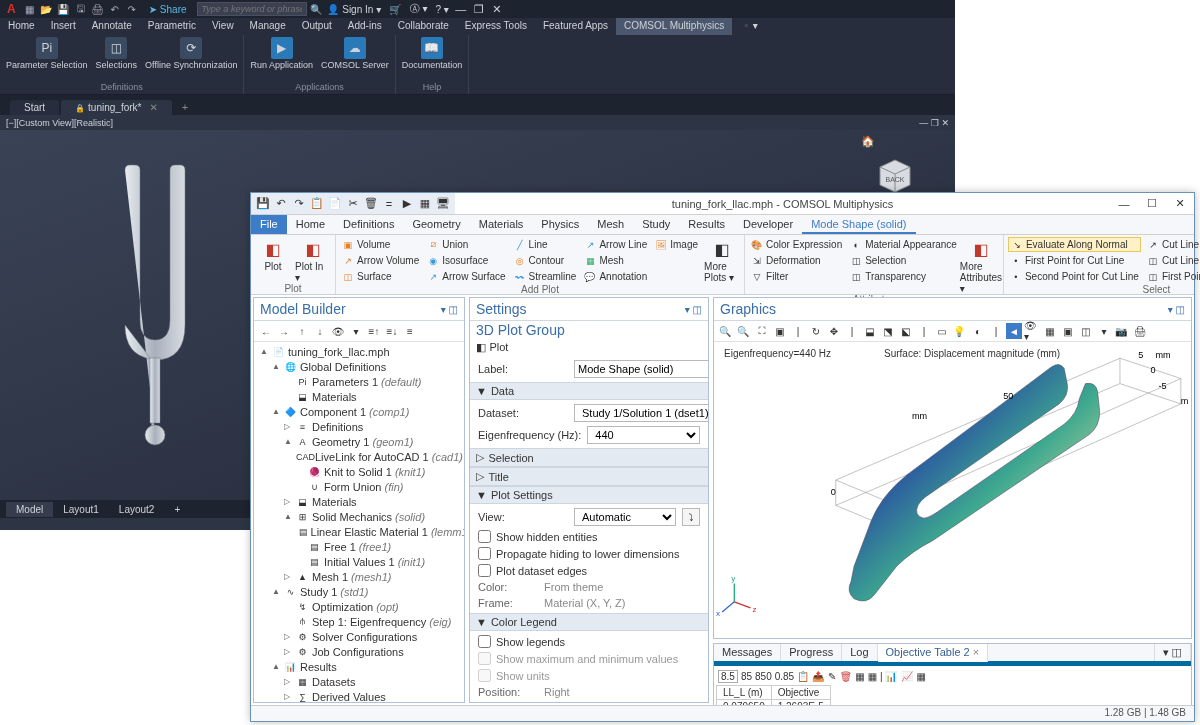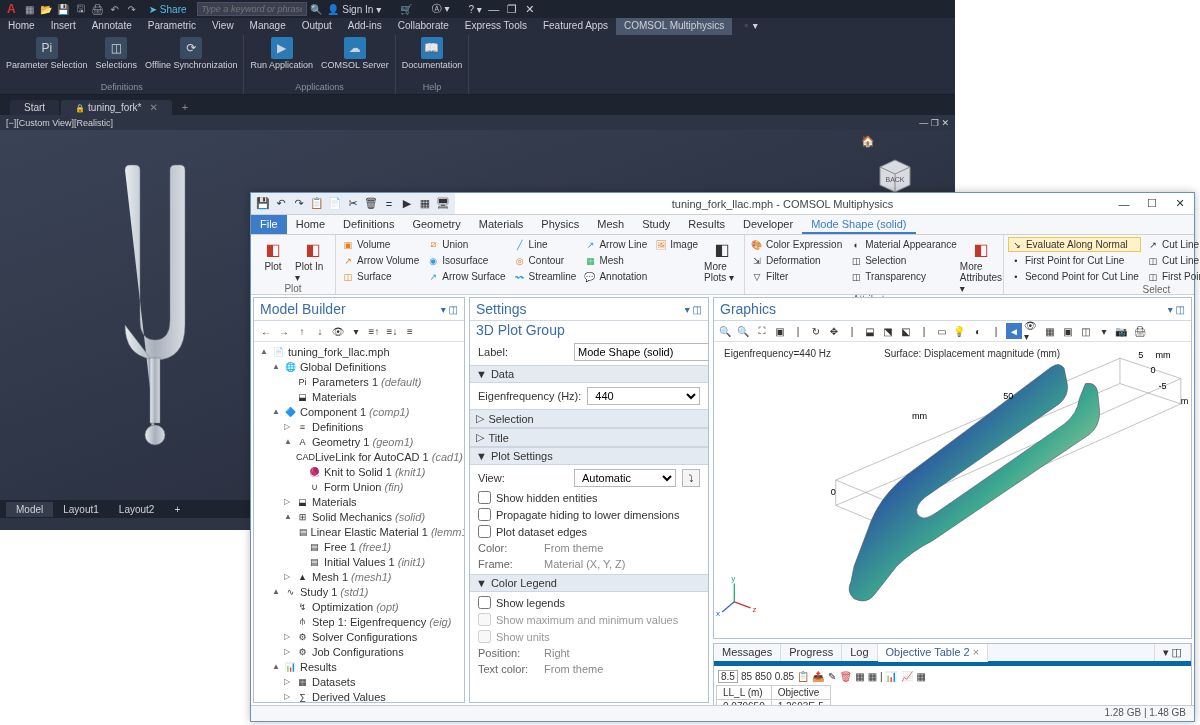--- a/index.html
+++ b/index.html
@@ -7,21 +7,21 @@
 
 
 .acad { position: absolute; top: 0; left: 0; width: 955px; height: 530px; background: #2d3444; color: #cfd2d8; font-size: 11px; }
 .acad-titlebar { height: 18px; background: #1e2330; display: flex; align-items: center; padding: 0 4px; gap: 4px; }
 .acad-titlebar .logo { color: #d9322b; font-weight: 700; font-size: 12px; padding: 0 3px; }
 .acad-titlebar .qat { display: flex; gap: 3px; }
 .acad-titlebar .qat span { width: 14px; height: 14px; display: inline-flex; align-items: center; justify-content: center; color: #aab; font-size: 10px; }
 .acad-titlebar .share { color: #5bb8e6; font-size: 10px; padding: 0 6px; }
 .acad-titlebar .title { flex: 1; text-align: center; font-size: 10px; color: #b8bcc5; }
 .acad-titlebar .search { background: #3a4050; border: 1px solid #4a5060; height: 14px; width: 110px; font-size: 9px; padding: 0 4px; color: #888; font-style: italic; }
-.acad-titlebar .right { display: flex; gap: 19px; align-items: center; font-size: 10px; }
+.acad-titlebar .right { display: flex; gap: 8px; align-items: center; font-size: 10px; }
 .acad-titlebar .win { display: flex; gap: 2px; }
 .acad-titlebar .win span { width: 16px; text-align: center; }
 
 .acad-menu { height: 17px; background: #272d3c; display: flex; font-size: 10px; }
 .acad-menu div { padding: 2px 8px; color: #cfd2d8; cursor: default; }
 .acad-menu div.active { background: #4a576d; }
 
 .acad-ribbon { height: 60px; background: #272d3c; display: flex; border-bottom: 1px solid #1a1e28; }
 .acad-panel { border-right: 1px solid #3a4050; padding: 2px 6px; display: flex; flex-direction: column; justify-content: space-between; }
 .acad-panel-body { display: flex; gap: 8px; justify-content: center; }
@@ -357,20 +357,21 @@
             <div class="c-ritem">
               <span class="ico" style="color:#e67e22;">🖼</span>
               <span>Image</span>
             </div>
           </div>
         <div class="c-rbtn-lg">
             <div class="ico">◧</div>
             <span>More Plots ▾</span>
           </div>
       </div>
+      <div class="c-rpanel-title">Add Plot</div>
     </div>
     <div class="c-rpanel">
       <div class="c-rpanel-body">
         <div class="c-rcol">
           <div class="c-ritem">
               <span class="ico">🎨</span>
               <span>Color Expression</span>
             </div>
           <div class="c-ritem">
               <span class="ico">⇲</span>
@@ -593,32 +594,37 @@
           </div>
         </div>
     </div>
 
     <div class="c-pane" style="width:240px;">
       <div class="c-pane-hdr">
           <span>Settings</span>
           <span style="font-size:10px;">▾ ◫</span>
         </div>
       <div class="c-pane-sub">3D Plot Group</div>
+      <div style="padding:2px 6px;"><span style="font-size:11px;">◧ <span>Plot</span></span></div>
       <div class="settings-body">
         <div class="sect-body">
           <div class="form-row">
               <label>Label:</label>
               <input value="Mode Shape (solid)" style="">
             </div>
         </div>
         <div class="sect-hdr">
             <span>▼</span>
             <span>Data</span>
           </div>
         <div class="sect-body">
+          <div class="form-row">
+              <label>Dataset:</label>
+              <select><option>Study 1/Solution 1 (dset1)</option></select>
+            </div>
           <div class="form-row">
               <label>Eigenfrequency (Hz):</label>
               <select><option>440</option></select>
             </div>
         </div>
         <div class="sect-hdr">
             <span>▷</span>
             <span>Selection</span>
           </div>
         <div class="sect-hdr">

